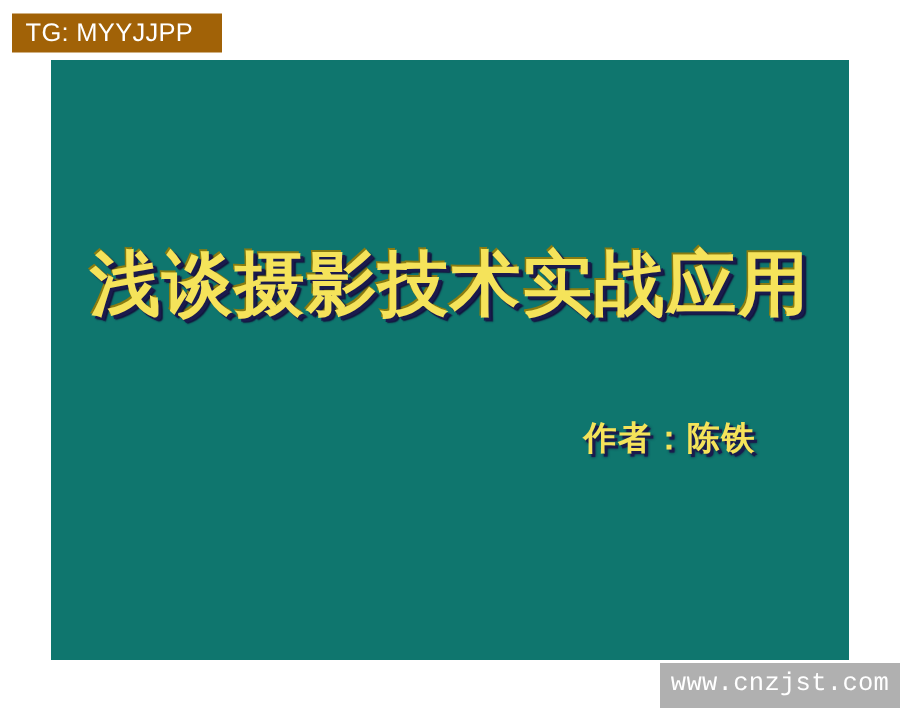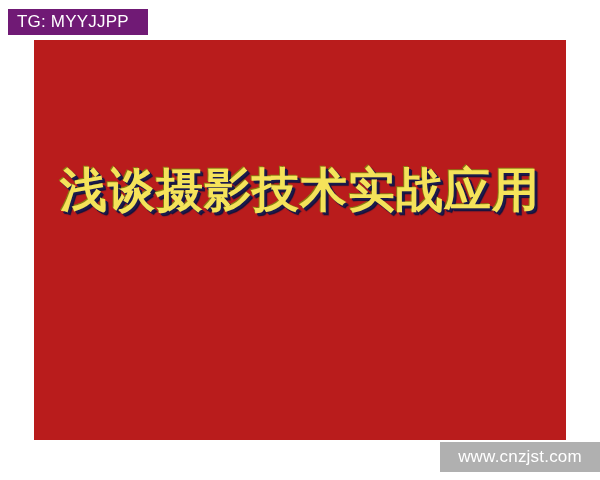--- a/index.html
+++ b/index.html
@@ -16,21 +16,21 @@
     font-family: "Liberation Sans", sans-serif;
   }
 
   
   #slide-canvas {
     position: absolute;
     left: 34px;
     top: 40px;
     width: 532px;
     height: 400px;
-    background: #b91c1c;
+    background: #0f766e;
   }
 
   
   #slide-title {
     position: absolute;
     left: 0;
     top: 125px;
     width: 100%;
     text-align: center;
     font-family: "DejaVu Sans", "Liberation Sans", sans-serif;
@@ -79,59 +79,60 @@
     padding-left: 2px;
   }
 
   
   #tg-badge {
     position: absolute;
     left: 8px;
     top: 9px;
     width: 140px;
     height: 26px;
-    background: #701a75;
+    background: #a16207;
     color: #ffffff;
     font-family: "Liberation Sans", sans-serif;
     font-size: 17px;
     line-height: 26px;
     padding-left: 9px;
     box-sizing: border-box;
     white-space: nowrap;
     letter-spacing: 0.2px;
   }
 
   
   #site-watermark {
     position: absolute;
     left: 440px;
     top: 442px;
     width: 160px;
     height: 30px;
     background: #b0b0b0;
     color: #ffffff;
-    font-family: Liberation Sans, sans-serif;
+    font-family: Liberation Mono, monospace;
     font-size: 17px;
     line-height: 30px;
     text-align: center;
     box-sizing: border-box;
     white-space: nowrap;
     letter-spacing: 0.2px;
   }
 </style>
 </head>
 <body>
 
 <div id="page-root">
 
   <div id="slide-canvas">
 
     <div id="slide-title">浅谈摄影技术实战应用</div>
 
     <div id="author-block">
+      <div id="author-line">作者：陈铁</div>
     </div>
 
   </div>
 
   <div id="tg-badge">TG: MYYJJPP</div>
 
   <div id="site-watermark">www.cnzjst.com</div>
 
 </div>
 

